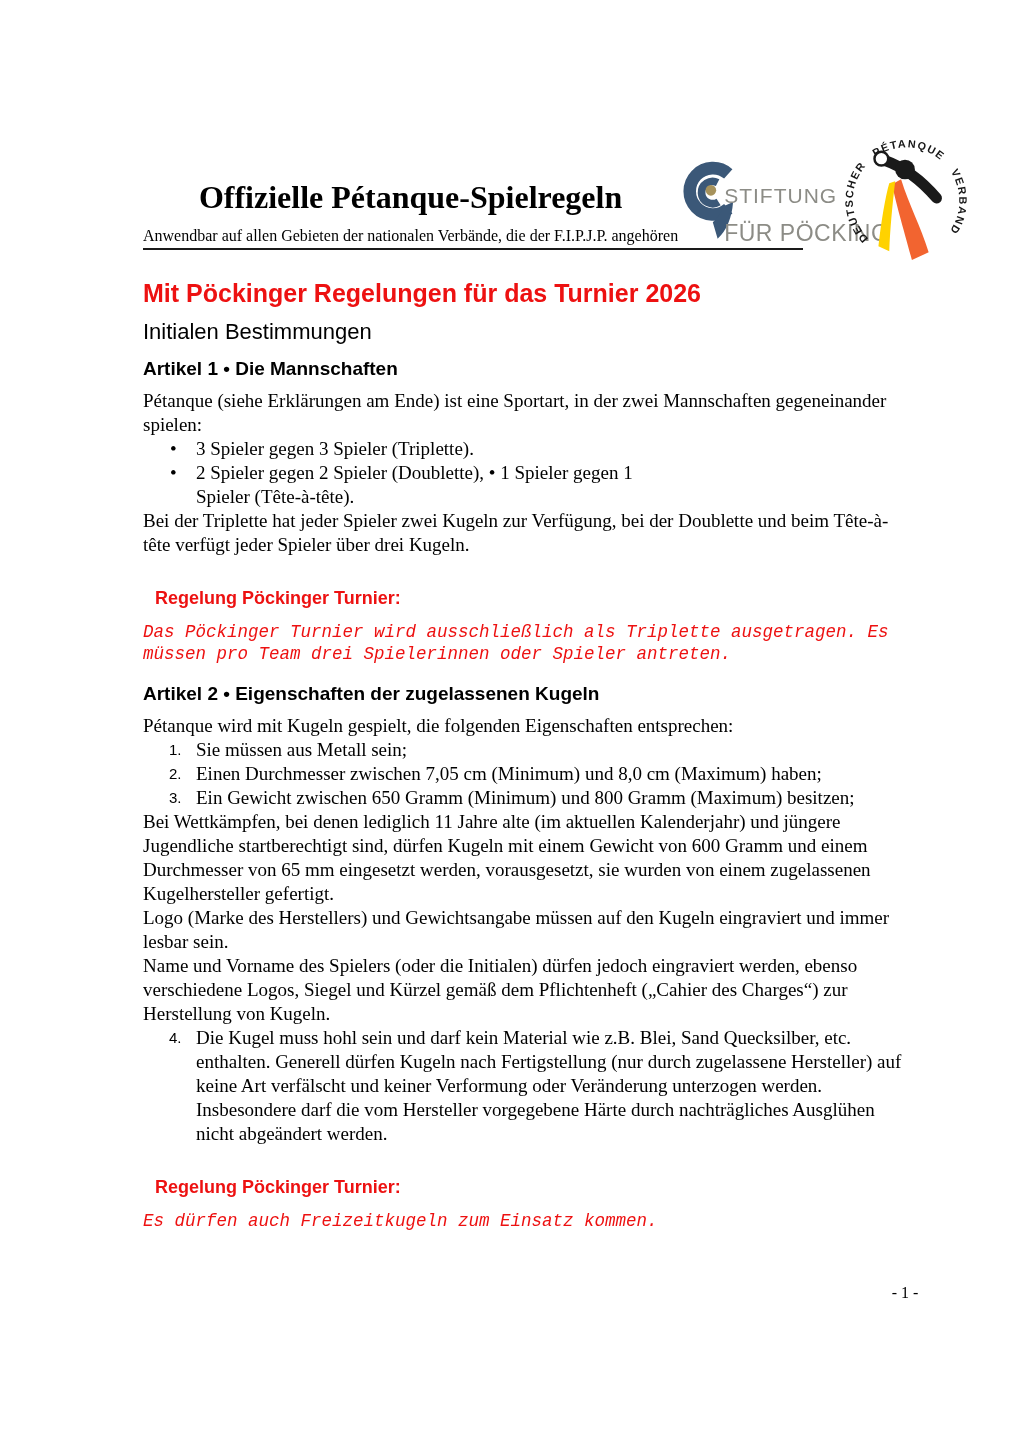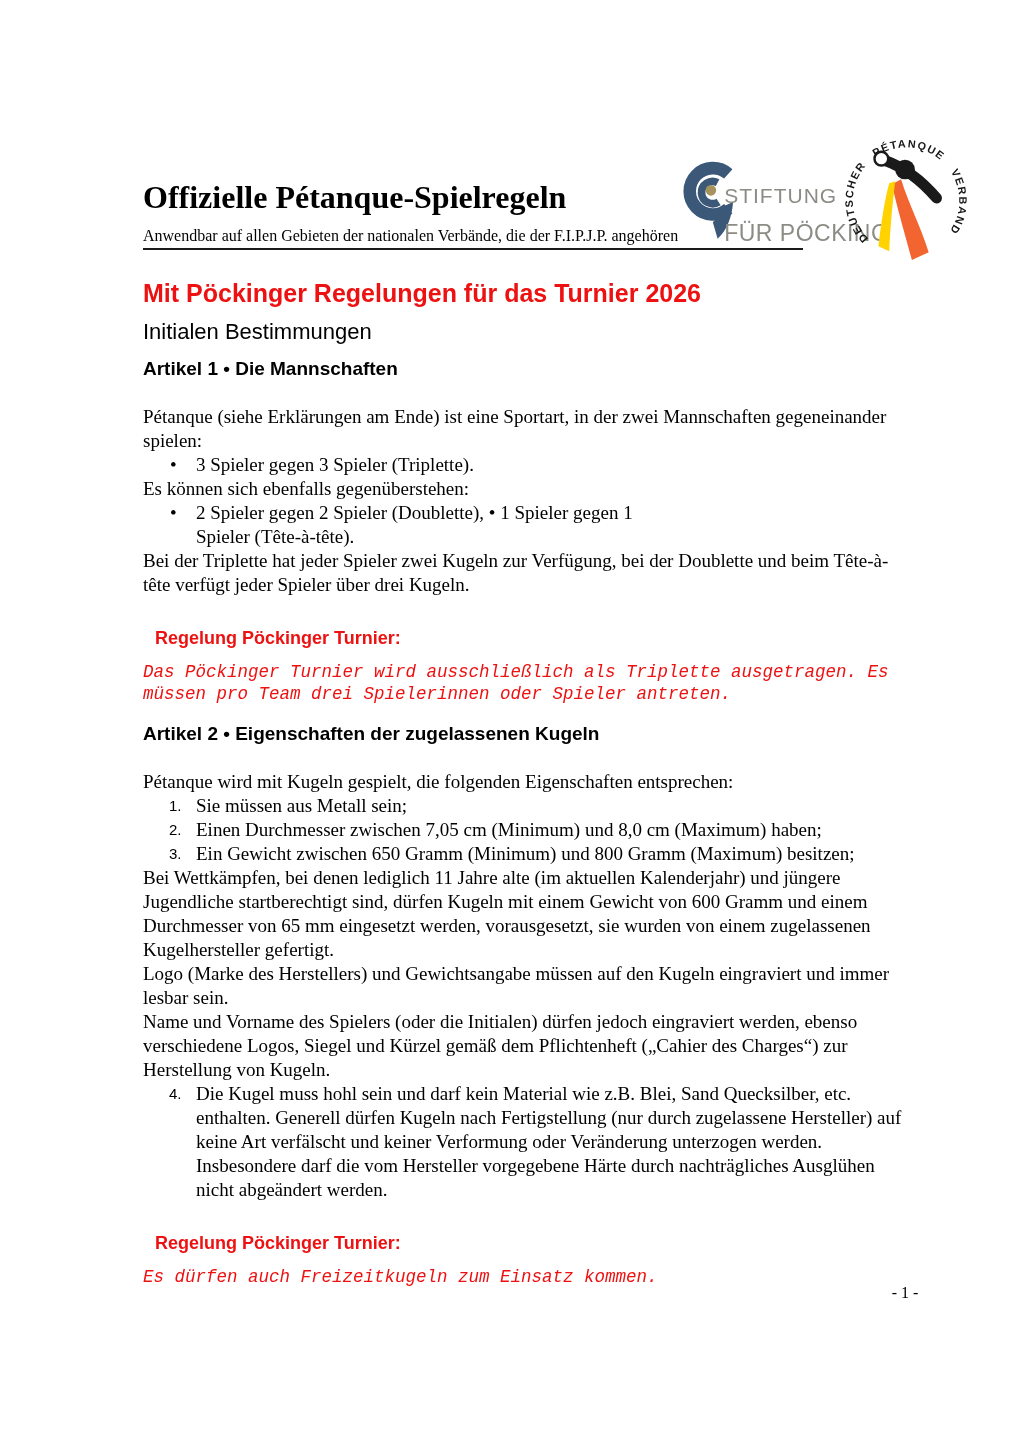--- a/index.html
+++ b/index.html
@@ -13,21 +13,21 @@
   }
   .content{position:absolute;left:143px;top:158px;width:762px;}
 
   
   .header-row{
     display:flex;align-items:flex-end;justify-content:space-between;
     width:660px;border-bottom:2px solid #1a1a1a;padding-bottom:3px;
   }
   .doc-title{
     margin:0;font-family:"Liberation Serif","DejaVu Serif",serif;
-    font-weight:bold;font-size:32px;line-height:36px;white-space:nowrap;
+    font-weight:bold;font-size:32px;line-height:36px;white-space:nowrap;text-align:center;
   }
   .doc-subtitle{
     margin:11px 0 0 0;font-size:16px;line-height:19px;white-space:nowrap;
   }
   .stiftung{display:flex;align-items:flex-end;flex:none;margin-bottom:-1px;justify-content:center;}
   .stiftung-text{
     font-family:"Liberation Sans","DejaVu Sans",sans-serif;
     color:#8c8c86;margin-left:-12px;line-height:1;padding-bottom:1px;
   }
   .stiftung-l1{font-size:21px;letter-spacing:1px;}
@@ -42,21 +42,21 @@
     font-weight:normal;font-size:22px;line-height:26px;
   }
   .h-artikel{
     margin:12px 0 0 0;font-family:"Liberation Sans","DejaVu Sans",sans-serif;
     font-weight:bold;font-size:19px;line-height:24px;
   }
   .h-artikel2{margin-top:17px;}
 
   
   .body-p{margin:0;font-size:19px;line-height:24px;}
-  .first-p{margin-top:24px;}
+  .first-p{margin-top:8px;}
   .li{display:flex;font-size:19px;line-height:24px;}
   .li .marker{flex:none;width:53px;padding-left:27px;box-sizing:border-box;}
   .li .marker.num{
     font-family:"Liberation Sans","DejaVu Sans",sans-serif;
     font-size:15px;line-height:24px;padding-left:26px;
   }
   .li .li-text{flex:1;}
 
   
   :root{--red:#ed1111;}
@@ -123,21 +123,20 @@
 
     <h2 class="h-tournament">Mit Pöckinger Regelungen für das Turnier 2026</h2>
     <h3 class="h-general">Initialen Bestimmungen</h3>
 
     <h4 class="h-artikel">Artikel 1 • Die Mannschaften</h4>
     <p class="body-p first-p">Pétanque (siehe Erklärungen am Ende) ist eine Sportart, in der zwei Mannschaften gegeneinander spielen:</p>
     <div class="li">
       <span class="marker">•</span>
       <span class="li-text">3 Spieler gegen 3 Spieler (Triplette).</span>
     </div>
-    <p class="body-p">Es können sich ebenfalls gegenüberstehen:</p>
     <div class="li">
       <span class="marker">•</span>
       <span class="li-text">
         <span style="display:block">2 Spieler gegen 2 Spieler (Doublette), • 1 Spieler gegen 1</span>
         <span style="display:block">Spieler (Tête-à-tête).</span>
       </span>
     </div>
     <p class="body-p">Bei der Triplette hat jeder Spieler zwei Kugeln zur Verfügung, bei der Doublette und beim Tête-à-tête verfügt jeder Spieler über drei Kugeln.</p>
 
     <div class="reg reg-gap">

